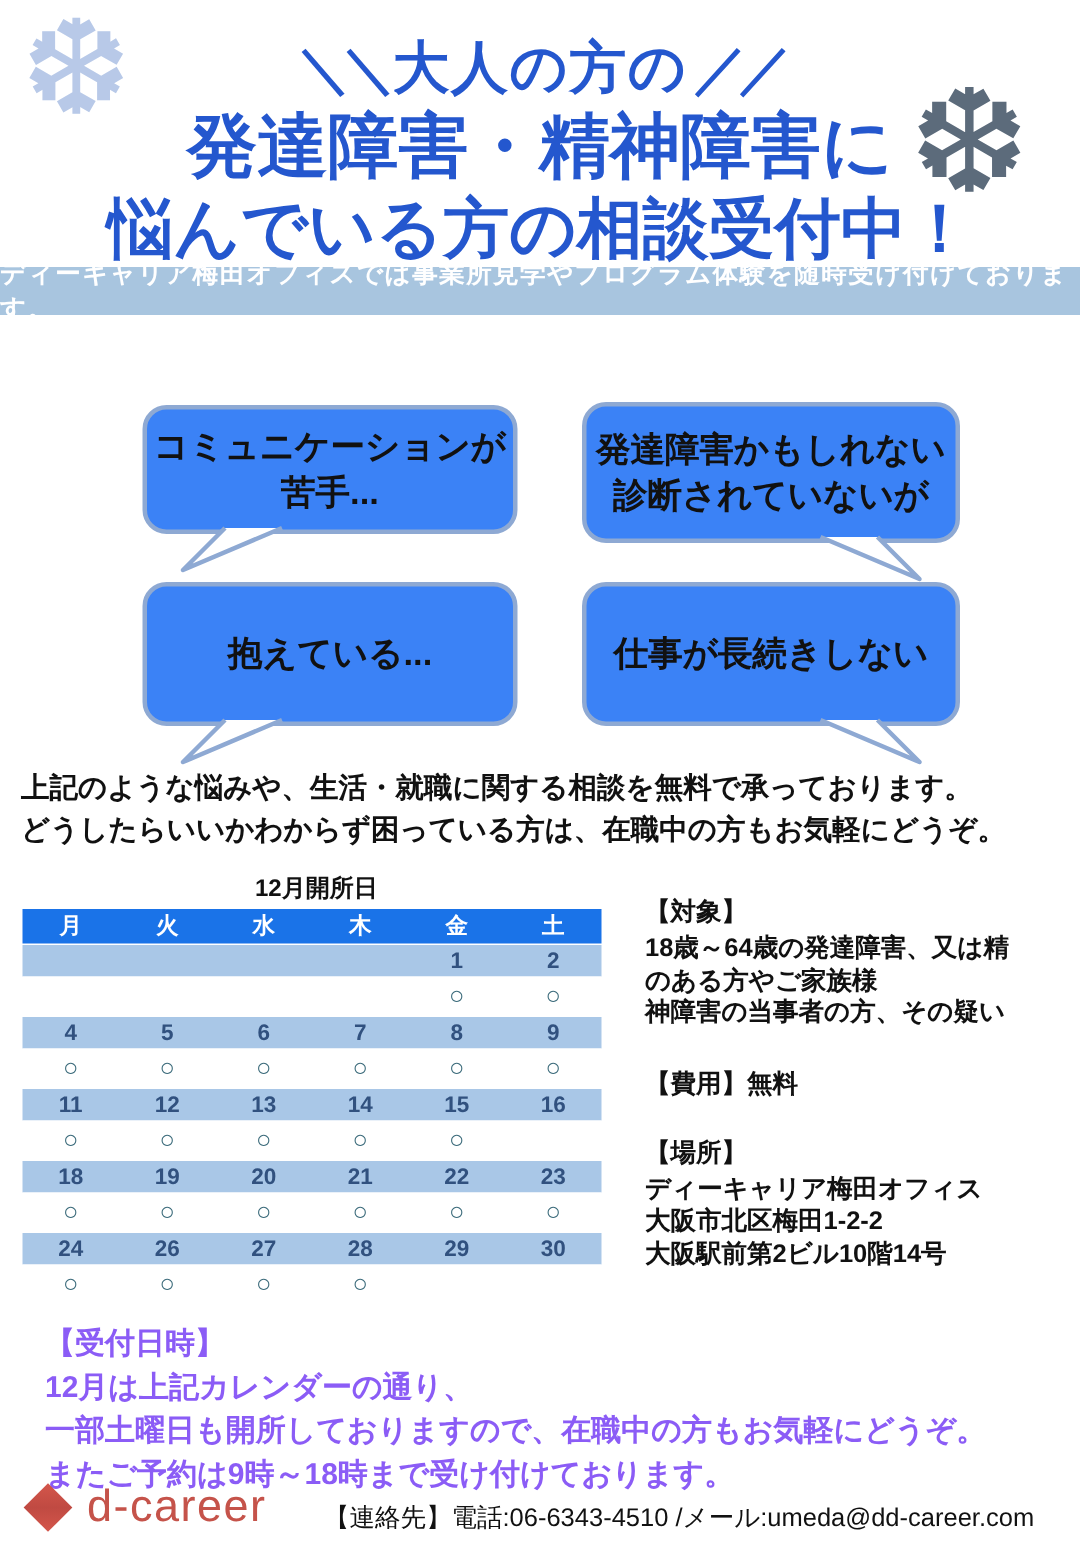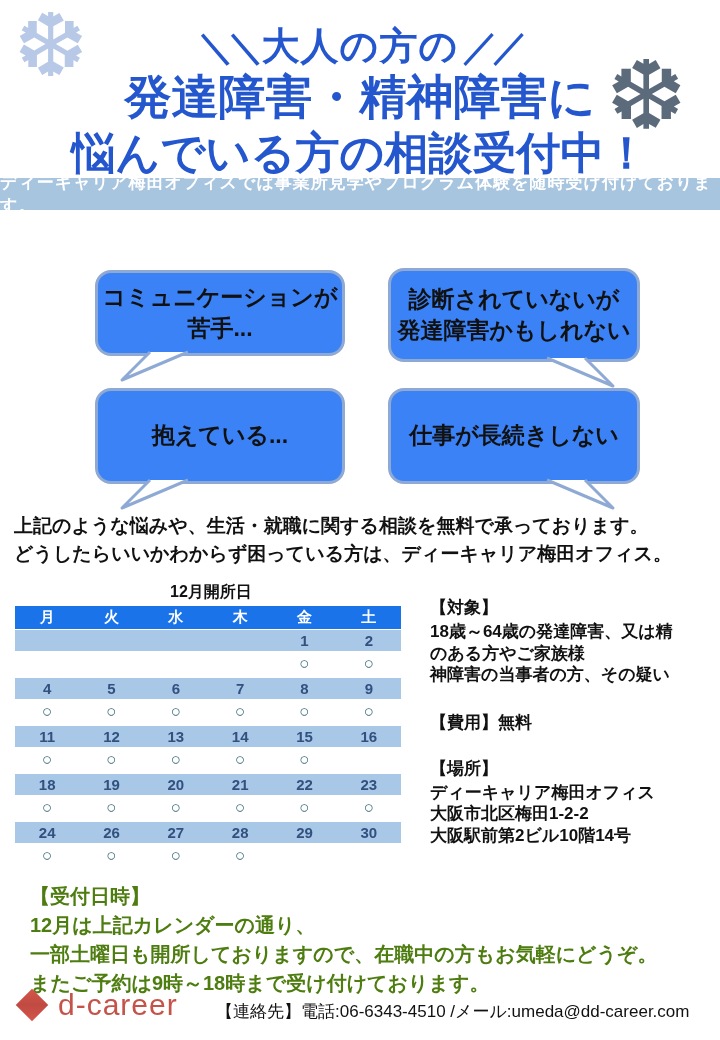--- a/index.html
+++ b/index.html
@@ -50,21 +50,21 @@
   .cal-cell.date { color:#31517f; font-size:15px; font-weight:bold; }
   .cal-cell.open { color:#3a6a7a; font-size:17px; font-weight:bold; }
 
   
   .info { position:absolute; left:430px; top:597px; width:282px; font-size:17px; font-weight:bold; color:#111; line-height:1.28; }
   .info .heading { margin-bottom:2px; }
   .info .gap-s { height:26px; }
   .info .gap-m { height:24px; }
 
   
-  .reception { position:absolute; left:30px; top:882px; font-size:20px; font-weight:bold; color:#4d7c0f; line-height:1.45; }
+  .reception { position:absolute; left:30px; top:882px; font-size:20px; font-weight:bold; color:#8b5cf6; line-height:1.45; }
 
   
   .footer-logo { position:absolute; left:18px; top:988px; display:flex; align-items:center; }
   .logo-diamond { width:28px; height:28px; background:linear-gradient(135deg,#d4564b 0%,#c04a42 50%,#d4564b 100%);
                   transform:rotate(45deg) scale(0.82); margin-right:12px; }
   .logo-text { color:#c5534a; font-size:30px; letter-spacing:1px; font-weight:normal; }
   .footer-contact { position:absolute; left:216px; top:1000px; font-size:17px; font-weight:normal; color:#111; }
 </style>
 </head>
 <body>
@@ -84,22 +84,22 @@
 
   <div class="bubble b1">
     <div>コミュニケーションが</div>
     <div>苦手...</div>
     <svg class="tail left" width="90" height="34" viewBox="0 0 90 34">
       <path d="M74 3 L8 31 L36 3" fill="#ffffff" stroke="#8ea9d3" stroke-width="3" stroke-linejoin="round"></path>
     </svg>
   </div>
 
   <div class="bubble b2">
+    <div>発達障害かもしれない</div>
     <div>診断されていないが</div>
-    <div>発達障害かもしれない</div>
     <svg class="tail right" width="90" height="34" viewBox="0 0 90 34">
       <path d="M16 3 L82 31 L54 3" fill="#ffffff" stroke="#8ea9d3" stroke-width="3" stroke-linejoin="round"></path>
     </svg>
   </div>
 
   <div class="bubble b3">
     <div>抱えている...</div>
     <svg class="tail left" width="90" height="34" viewBox="0 0 90 34">
       <path d="M74 3 L8 31 L36 3" fill="#ffffff" stroke="#8ea9d3" stroke-width="3" stroke-linejoin="round"></path>
     </svg>
@@ -108,21 +108,21 @@
   <div class="bubble b4">
     <div>仕事が長続きしない</div>
     <div></div>
     <svg class="tail right" width="90" height="34" viewBox="0 0 90 34">
       <path d="M16 3 L82 31 L54 3" fill="#ffffff" stroke="#8ea9d3" stroke-width="3" stroke-linejoin="round"></path>
     </svg>
   </div>
 
   <div class="intro">
     <div>上記のような悩みや、生活・就職に関する相談を無料で承っております。</div>
-    <div>どうしたらいいかわからず困っている方は、ディーキャリア梅田オフィス。</div>
+    <div>どうしたらいいかわからず困っている方は、在職中の方もお気軽にどうぞ。</div>
   </div>
 
   <div class="cal-title">12月開所日</div>
 
   <div class="calendar">
     <div class="cal-head-row">
         <div class="cal-head-cell">月</div>
         <div class="cal-head-cell">火</div>
         <div class="cal-head-cell">水</div>
         <div class="cal-head-cell">木</div>

